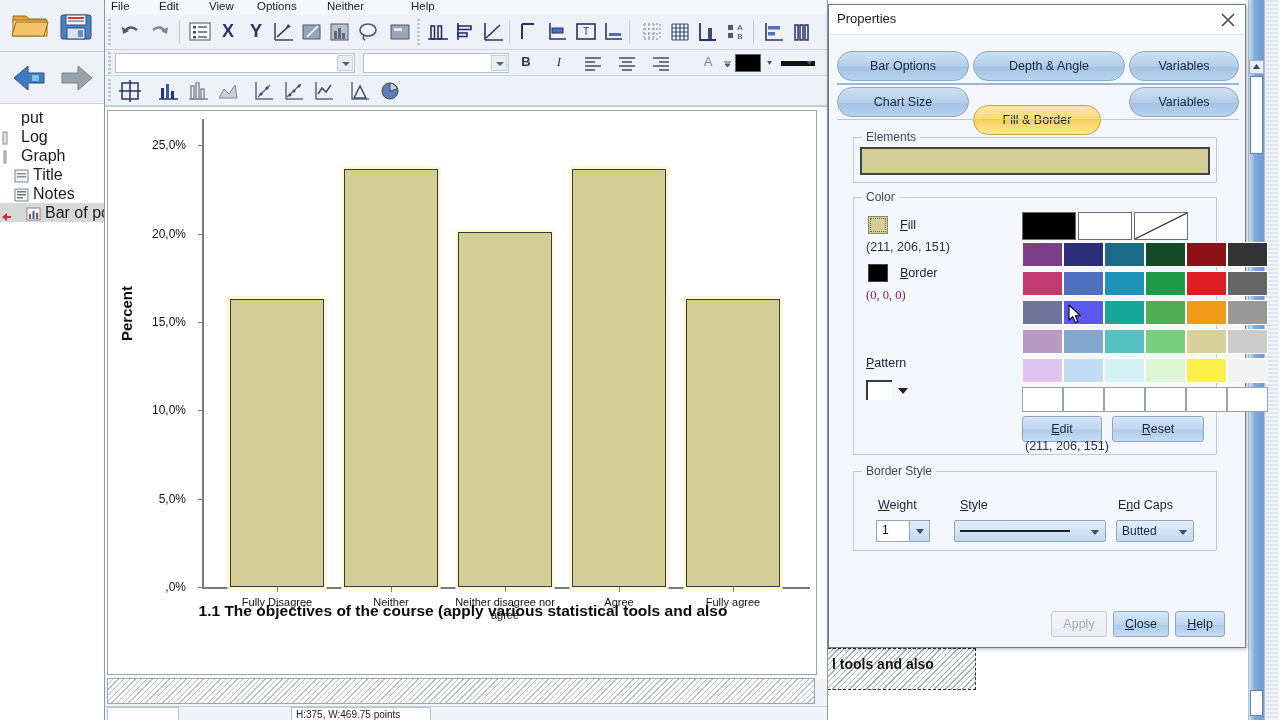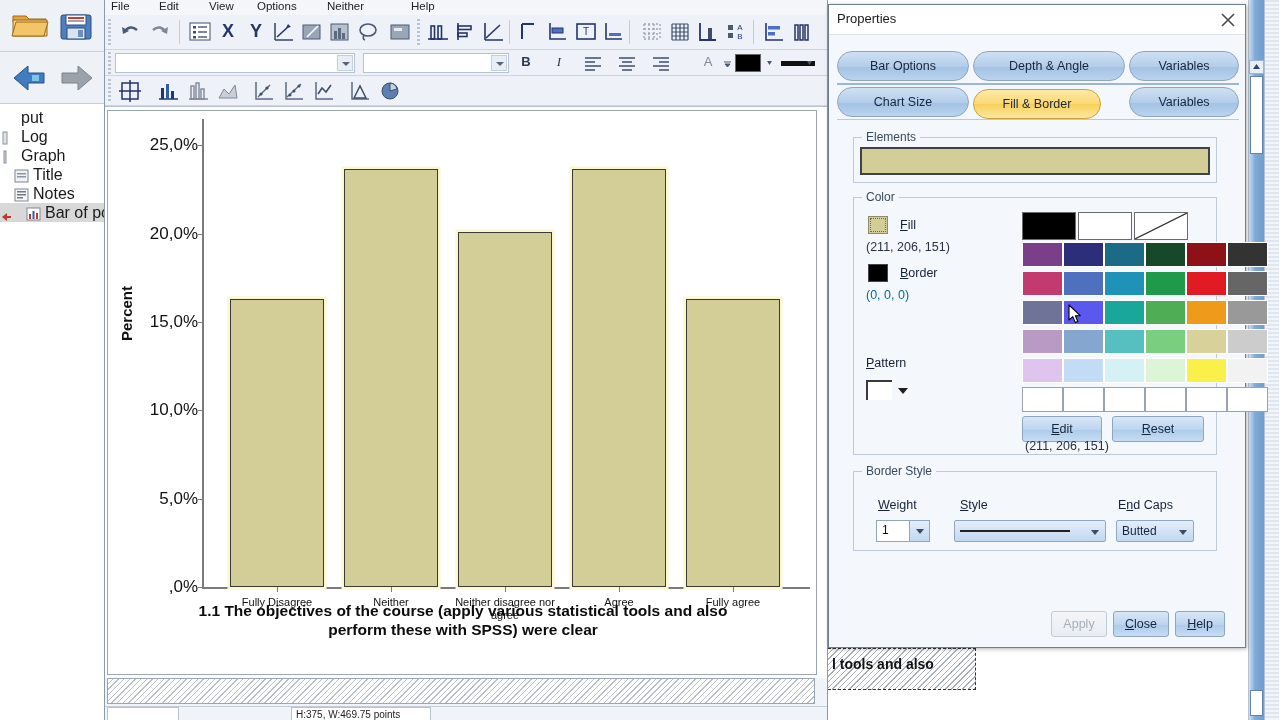--- a/index.html
+++ b/index.html
@@ -92,21 +92,21 @@
   .plotbox {
     position:absolute; left:94px; top:8px; width:608px; height:470px;
     border-left:2px solid #7b7b7b; border-bottom:2px solid #7b7b7b;
     background:#ffffff;
   }
   .ylabel {
     position:absolute; left:10px; top:230px;
     transform: rotate(-90deg); transform-origin: left top;
     font-size:15px; font-weight:bold; color:#111; white-space:nowrap;
   }
-  .ytick { position:absolute; right:100%; margin-right:6px; font-size:17px; color:#111;
+  .ytick { position:absolute; right:100%; margin-right:18px; font-size:12px; color:#111;
            white-space:nowrap; transform:translateY(-50%); }
   .ytickmark { position:absolute; left:-6px; width:6px; height:1px; background:#7b7b7b; }
 
   .bar { position:absolute; bottom:0; background:#d3ce97;
          border:1.5px solid #3a3a3a; box-shadow:0 0 0 2.5px #fbf7cf; }
   .xtick { position:absolute; top:100%; width:1px; height:5px; background:#7b7b7b; }
   .xcat { position:absolute; top:100%; margin-top:9px; font-size:11px; color:#111;
           text-align:center; transform:translateX(-50%); line-height:13px; }
   .charttitle {
     position:absolute; left:40px; top:490px; width:630px; text-align:center;
@@ -185,21 +185,21 @@
     font-size:12px; color:#3a4a5e;
   }
 
   .previewbox {
     position:absolute; background:#d3ce97; border:2px solid #3f4248;
   }
   .swatchbig { position:absolute; width:20px; height:18px; border:1px solid #6b6b6b; }
   .fieldlabel { position:absolute; font-size:12.5px; color:#14213a; white-space:nowrap; }
   .fieldlabel u { text-decoration:underline; }
   .rgbtext { position:absolute; font-size:12.5px; color:#2a3244; white-space:nowrap; }
-  .rgbtext.dim { color:#0369a1; }
+  .rgbtext.dim { color:#701a75;font-family:Liberation Serif, serif; }
 
   .palcell { position:absolute; width:41px; height:25px; border:1px solid #ffffff; }
   .palcell.outlined { border:1px solid #9aa3ad; }
 
   .dlgbtn {
     position:absolute; height:26px; border:1px solid #8fa6c0; border-radius:3px;
     font-size:12.5px; color:#16263c; text-align:center; line-height:25px;
     background: linear-gradient(to bottom,#d8e7f7 0%, #bcd5ef 52%, #accbea 53%, #c6dcf3 100%);
   }
   .dlgbtn.disabled { color:#a8afba; border-color:#c3cbd6;
@@ -659,21 +659,20 @@
 
           <div class="xcat" style="left:73px;width:110px">Fully Disagree</div>
           <div class="xcat" style="left:187px;width:110px">Neither</div>
           <div class="xcat" style="left:301px;width:106px">Neither disagree nor agree</div>
           <div class="xcat" style="left:415px;width:110px">Agree</div>
           <div class="xcat" style="left:529px;width:110px">Fully agree</div>
         </div>
 
         <div class="charttitle">
           <span>1.1 The objectives of the course (apply various statistical tools and also</span><br>
-          <span>perform these with SPSS) were clear</span>
         </div>
       </div>
     </div>
 
     <div class="hatchband"></div>
 
     <div class="statusbar">
       <div class="statusfield" style="left:2px;width:72px"></div>
       <div class="statusfield" style="left:186px;width:140px">H:375, W:469.75 points</div>
     </div>
@@ -708,21 +707,21 @@
           </svg>
       </div>
     </div>
 
     <div class="tabbtn" style="left:8px;top:46px;width:132px">Bar Options</div>
     <div class="tabbtn" style="left:144px;top:46px;width:152px">Depth &amp; Angle</div>
     <div class="tabbtn" style="left:300px;top:46px;width:110px">Variables</div>
     <div class="tabdivider" style="left:8px;top:78px;width:402px"></div>
 
     <div class="tabbtn" style="left:8px;top:82px;width:132px">Chart Size</div>
-    <div class="tabbtn active" style="left:144px;top:84px;width:128px">Fill &amp; Border</div>
+    <div class="tabbtn active" style="left:144px;top:100px;width:128px">Fill &amp; Border</div>
     <div class="tabbtn" style="left:300px;top:82px;width:110px">Variables</div>
     <div class="tabdivider" style="left:8px;top:114px;width:402px;background:#bcc9d8;height:1px"></div>
 
     <div class="group" style="left:24px;top:132px;width:364px;height:46px">
       <span class="glabel">Elements</span>
       <div class="previewbox" style="left:6px;top:9px;width:350px;height:28px"></div>
     </div>
 
     <div class="group" style="left:24px;top:192px;width:364px;height:258px">
       <span class="glabel">Color</span>

